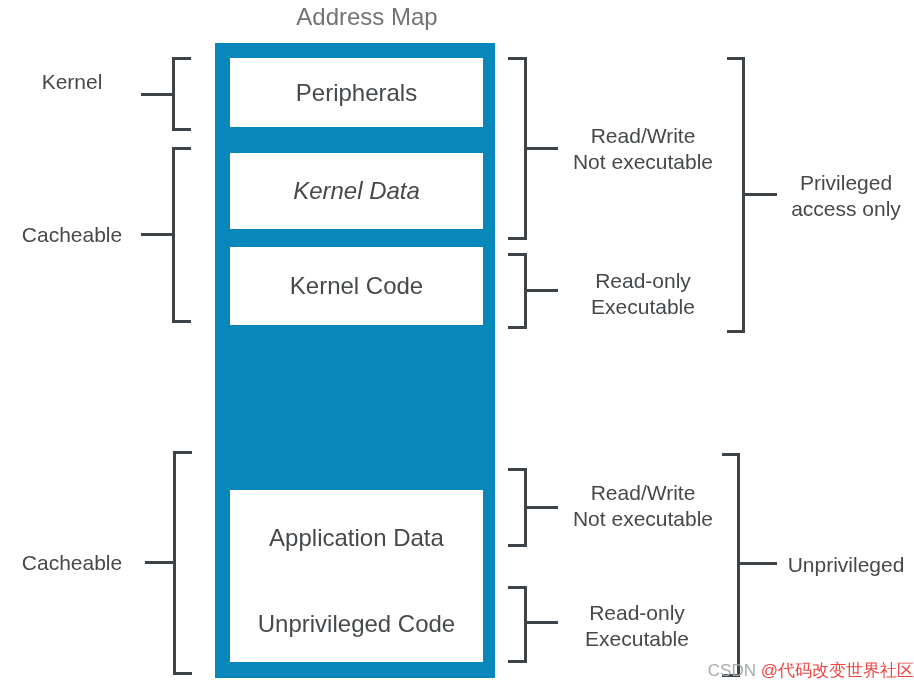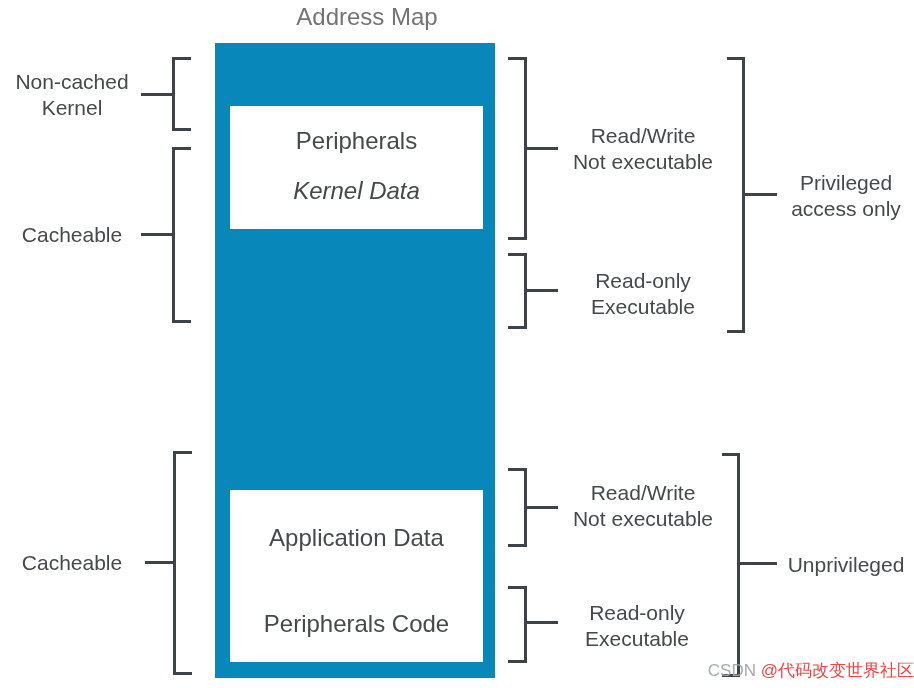--- a/index.html
+++ b/index.html
@@ -24,21 +24,21 @@
     width: 280px; height: 635px;
     background: #0787ba;
   }
   .region-box {
     position: absolute;
     left: 230px; width: 253px;
     background: #ffffff;
     display: flex; align-items: center; justify-content: center;
     font-size: 24px; color: #45494c;
   }
-  .rb1 { top: 58px;  height: 69px; margin-top: 48px; }
+  .rb1 { top: 58px;  height: 69px; }
   .rb2 { top: 153px; height: 76px; font-style: italic; }
   .rb3 { top: 247px; height: 78px; }
   .rb4 { top: 490px; height: 96px; }
   .rb5 { top: 585px; height: 77px; }
 
   .bracket { position: absolute; box-sizing: border-box; }
   .bracket.bleft {
     border-top: 3px solid #3e4347;
     border-bottom: 3px solid #3e4347;
     border-left: 3px solid #3e4347;
@@ -109,36 +109,38 @@
   <div class="title">Address Map</div>
 
   <div class="map-column"></div>
 
   <div class="region-box rb1">
     <span>Peripherals</span>
   </div>
   <div class="region-box rb2">
     <span>Kernel Data</span>
   </div>
+  <div class="region-box rb3">
+    <span>Kernel Code</span>
+  </div>
   <div class="region-box rb4">
     <span>Application Data</span>
   </div>
   <div class="region-box rb5">
-    <span>Peripherals Code</span>
+    <span>Unprivileged Code</span>
   </div>
 
   <div class="bracket bleft b1"></div>
   <div class="conn cb1"></div>
   <div class="bracket bleft b2"></div>
   <div class="conn cb2"></div>
   <div class="bracket bleft b3"></div>
   <div class="conn cb3"></div>
 
   <div class="side-label l1">
-    <div>Non-cached</div>
     <div>Kernel</div>
   </div>
   <div class="side-label l2">
     <div>Cacheable</div>
   </div>
   <div class="side-label l3">
     <div>Cacheable</div>
   </div>
 
   <div class="bracket bright r1"></div>

